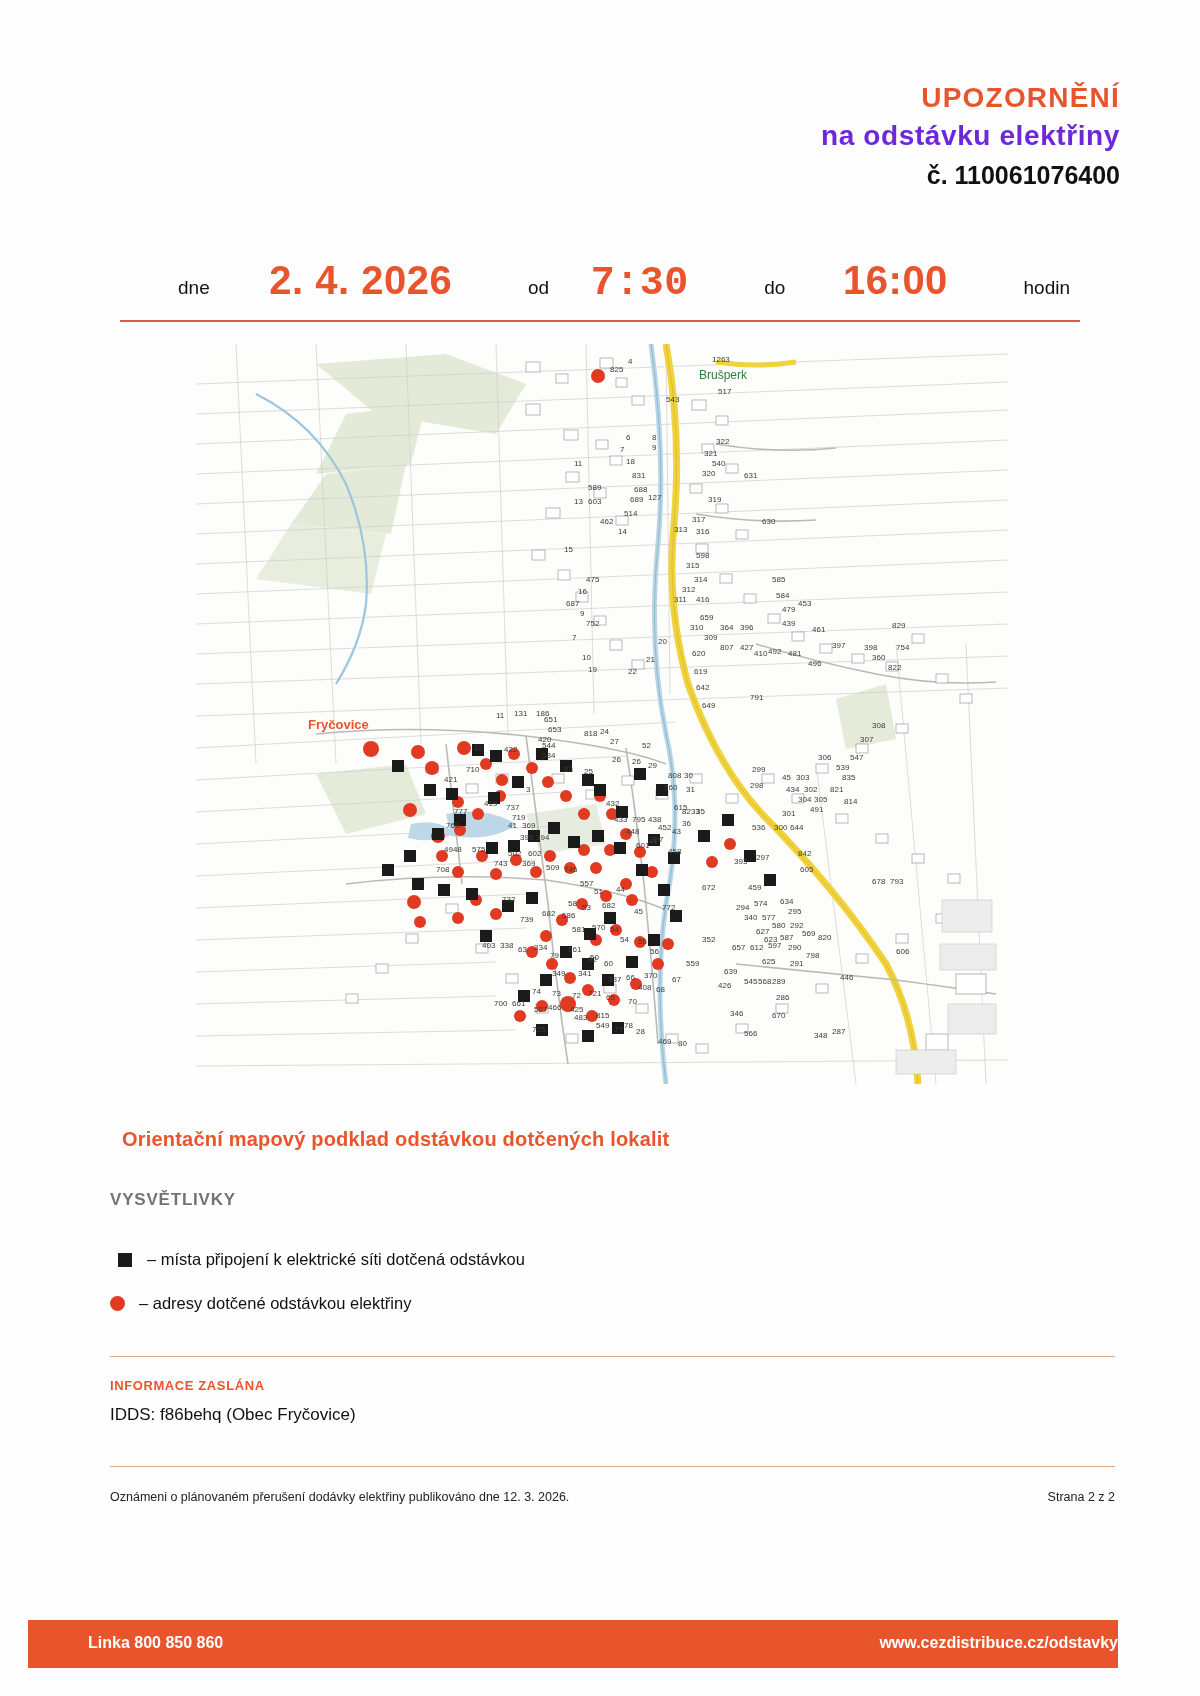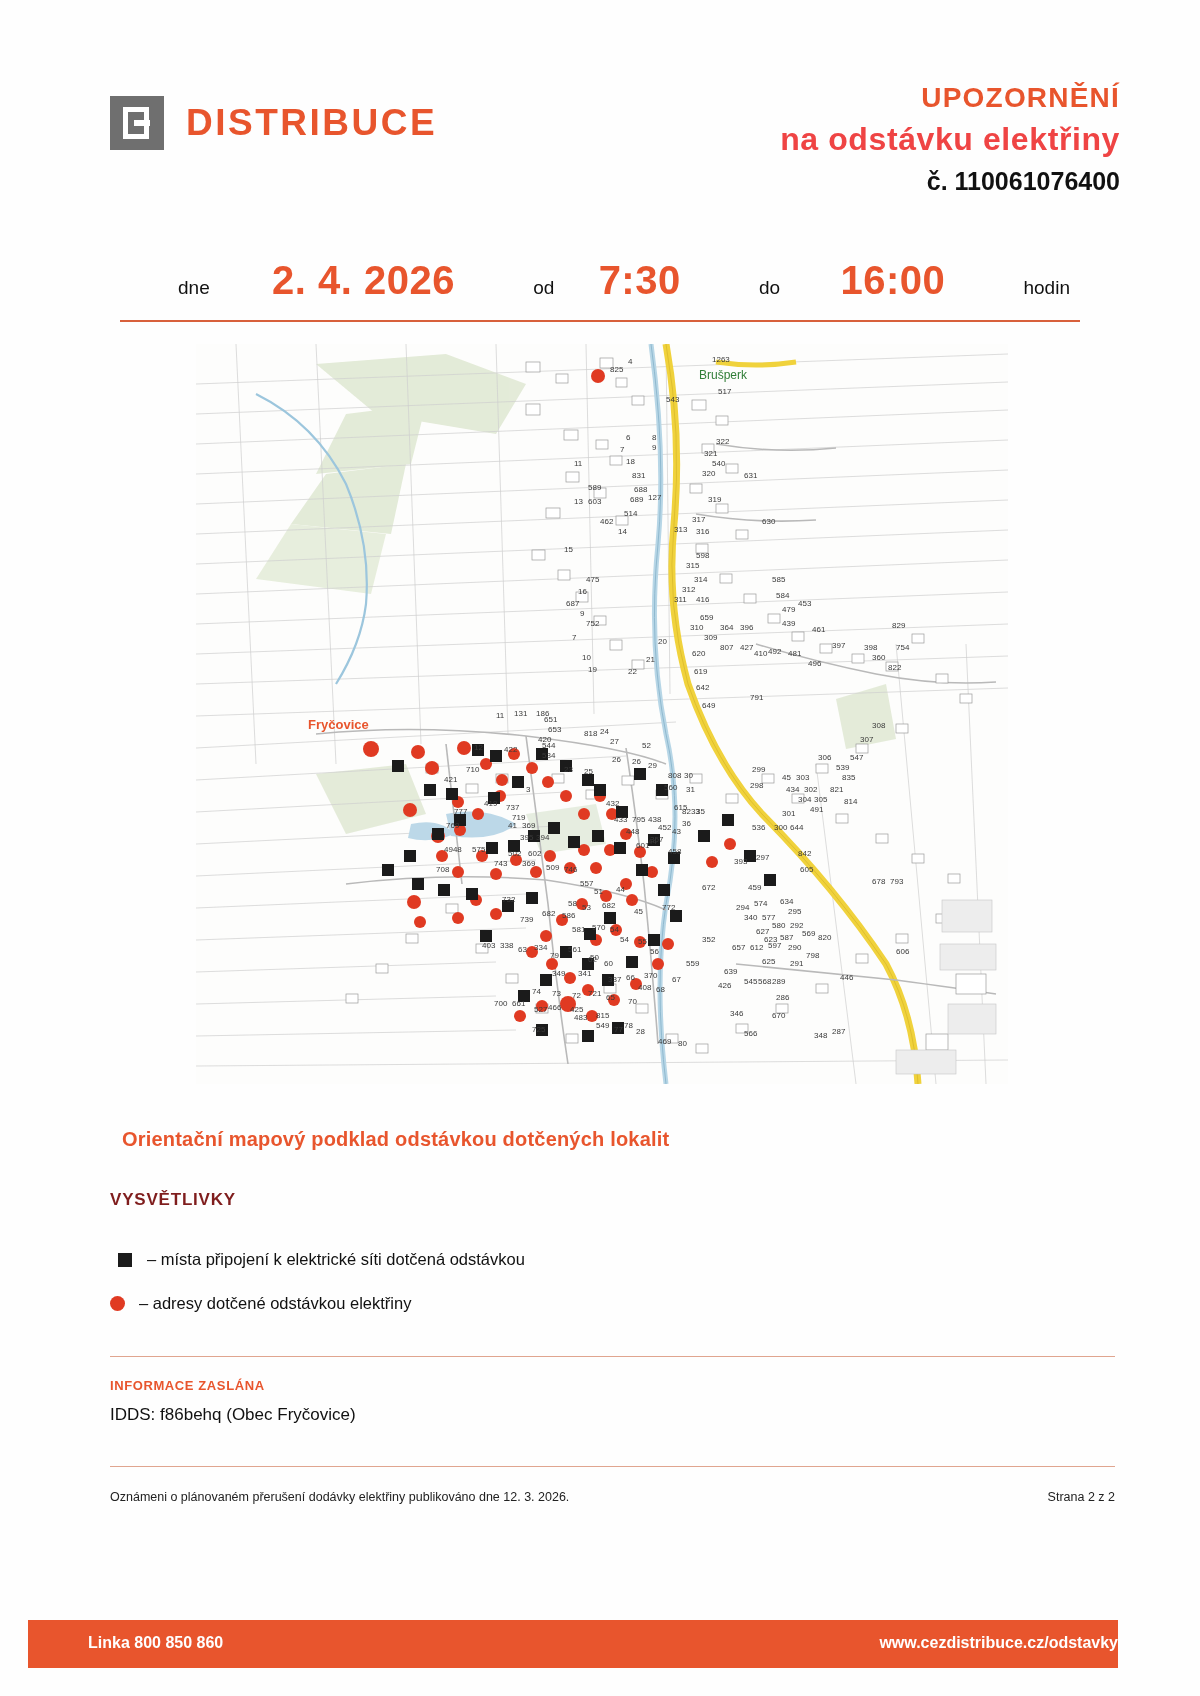--- a/index.html
+++ b/index.html
@@ -77,23 +77,23 @@
     text-align: right;
   }
   .h-title {
     font-size: 28px;
     font-weight: bold;
     color: #e8552d;
     letter-spacing: 1.2px;
     line-height: 1.3;
   }
   .h-sub {
-    font-size: 32px;
-    font-weight: bold;
-    color: #ef4444;
+    font-size: 28px;
+    font-weight: bold;
+    color: #6d28d9;
     letter-spacing: 0.6px;
     line-height: 1.45;
   }
   .h-num {
     font-size: 25px;
     font-weight: bold;
     color: #111;
     line-height: 1.45;
   }
 
@@ -115,21 +115,21 @@
   }
   .big-orange {
     font-size: 40px;
     font-weight: bold;
     color: #e8552d;
     letter-spacing: 0.5px;
   }
   .date-row .i1 { margin-left: 58px; }
   .date-row .i2 { margin-left: 28px; }
   .date-row .i3 { margin-left: 44px; }
-  .date-row .i4 { margin-left: 10px; }
+  .date-row .i4 { margin-left: 10px; font-family: Liberation Mono, monospace; }
   .date-row .i5 { margin-left: 44px; }
   .date-row .i6 { margin-left: 26px; }
   .date-row .i7 { margin-left: 44px; }
 
   .date-rule {
     position: absolute;
     left: 120px;
     top: 320px;
     width: 960px;
     height: 2px;
@@ -159,21 +159,21 @@
     margin-left: 12px;
   }
 
   
   .legend-title {
     position: absolute;
     left: 110px;
     top: 1190px;
     font-size: 17px;
     font-weight: bold;
-    color: #7f1d1d;
+    color: #737373;
     letter-spacing: 0.8px;
   }
   .legend-item {
     position: absolute;
     left: 110px;
     display: flex;
     align-items: center;
     font-size: 16.5px;
     color: #111;
   }
@@ -271,24 +271,20 @@
     pointer-events: none;
     box-shadow: inset 0 0 0 0 rgba(0,0,0,0);
   }
 </style>
 </head>
 <body>
 
 <div class="page">
 
   <div class="header">
-    <div class="logo-wrap">
-      <div class="logo-mark"></div>
-      <div class="logo-text">DISTRIBUCE</div>
-    </div>
     <div class="header-right">
       <div class="h-title">UPOZORNĚNÍ</div>
       <div class="h-sub">na odstávku elektřiny</div>
       <div class="h-num">č. 110061076400</div>
     </div>
   </div>
 
   <div class="date-row">
     <span class="lbl-small i1">dne</span>
     <span class="big-orange i2">2. 4. 2026</span>

